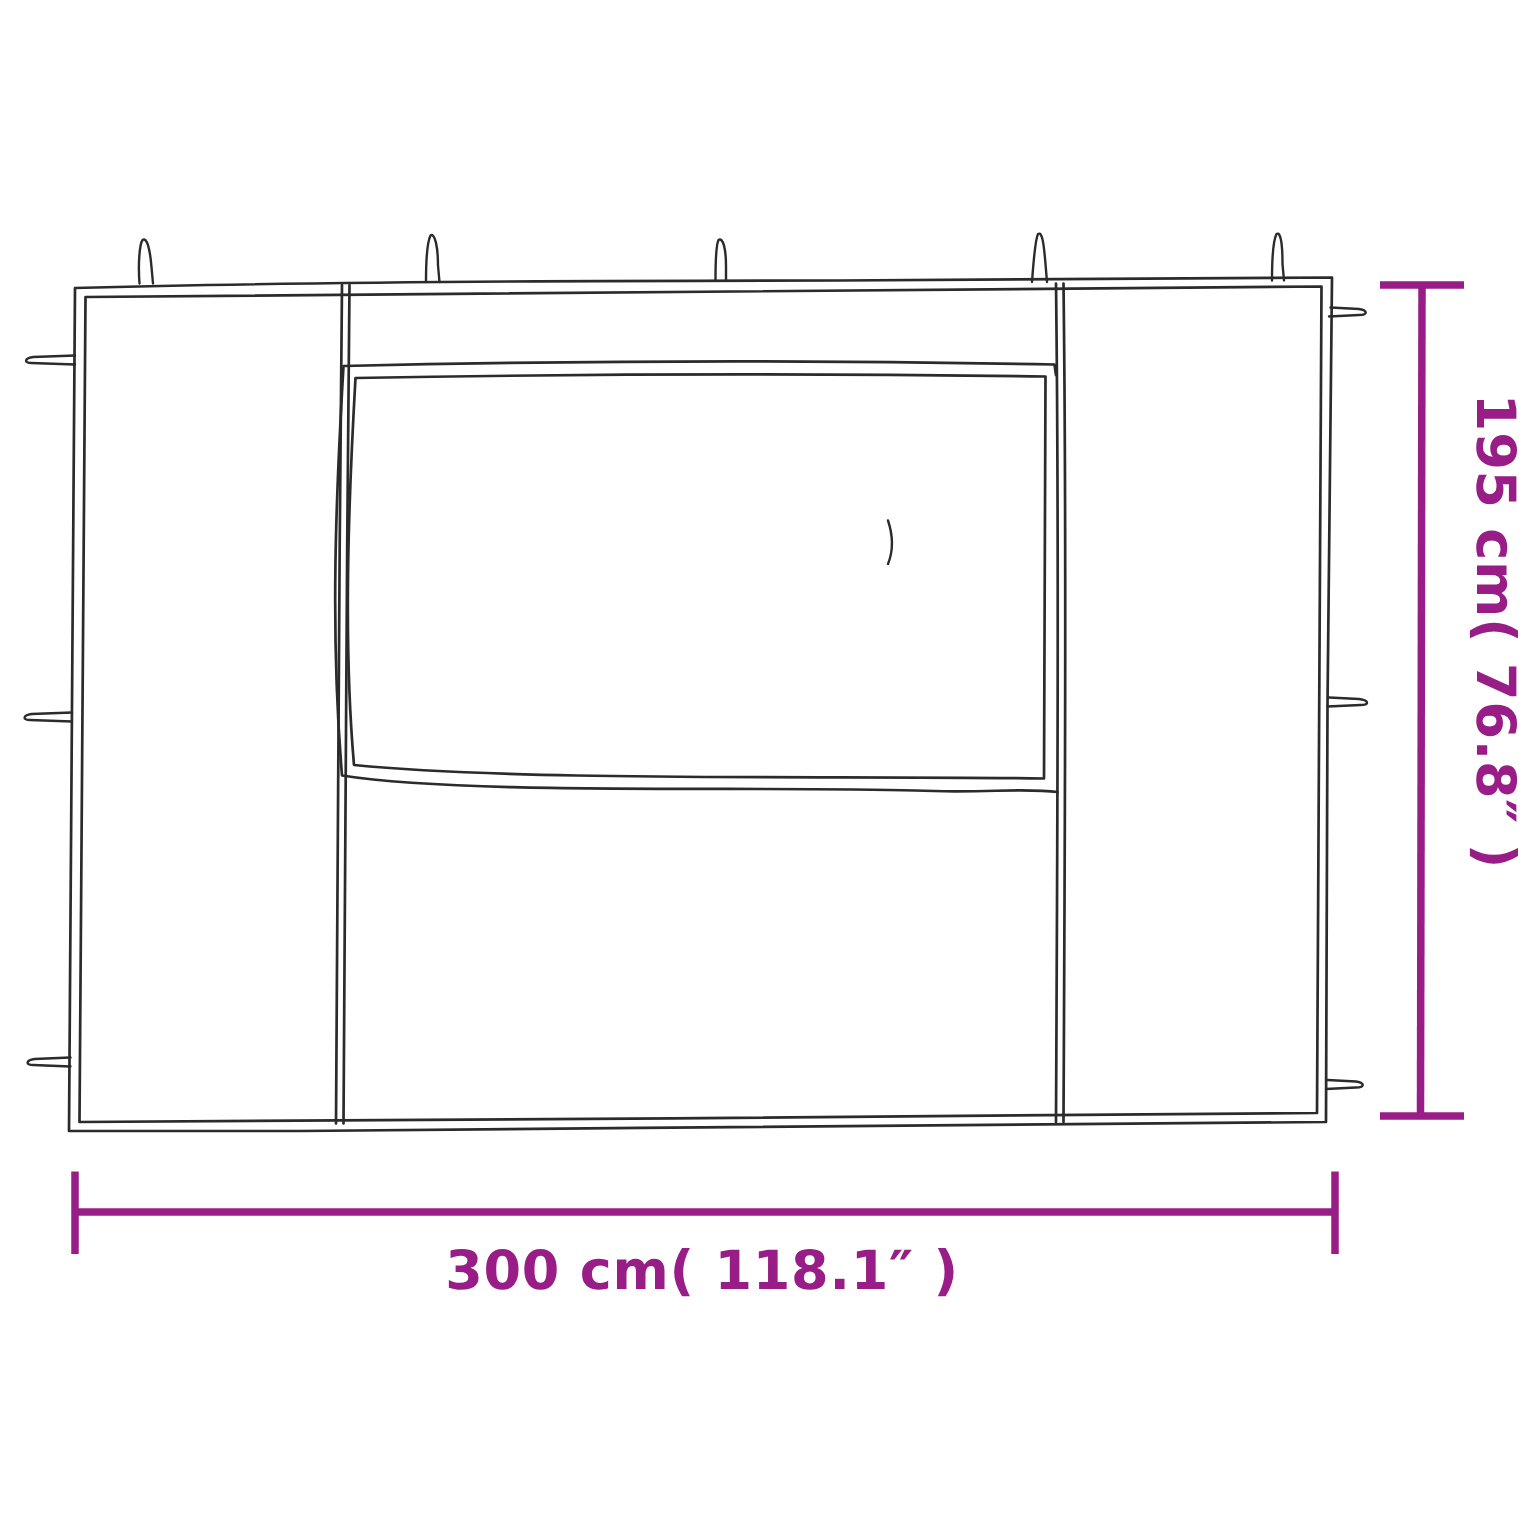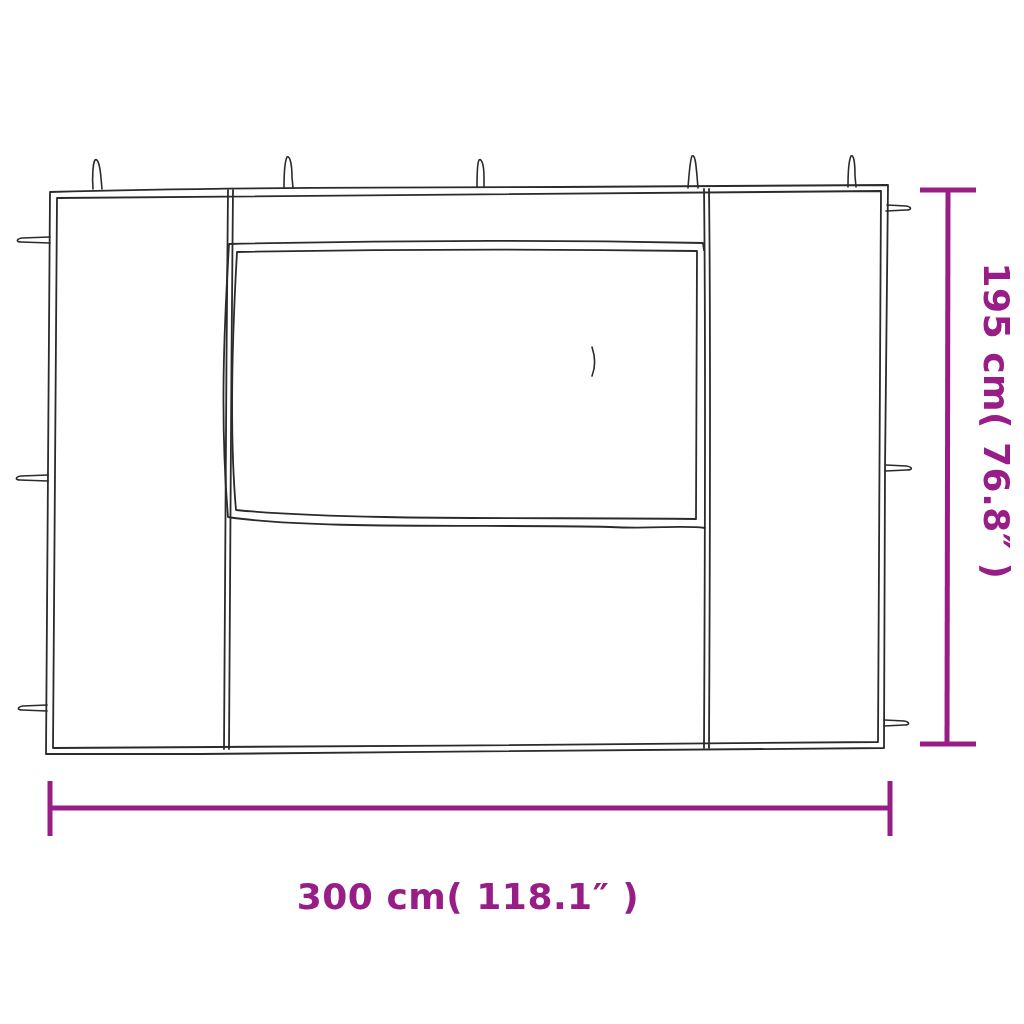--- a/index.html
+++ b/index.html
@@ -26,21 +26,20 @@
     font-weight: bold;
     font-size: 36px;
     letter-spacing: 0.5px;
     white-space: nowrap;
     user-select: none;
   }
   .dim-label.width {
     left: 468px;
     top: 848px;
     transform: translate(-50%, -50%);
-    margin-top: 48px;
   }
   .dim-label.height {
     left: 996px;
     top: 421px;
     transform: translate(-50%, -50%) rotate(90deg);
   }
 </style>
 </head>
 <body>
 

